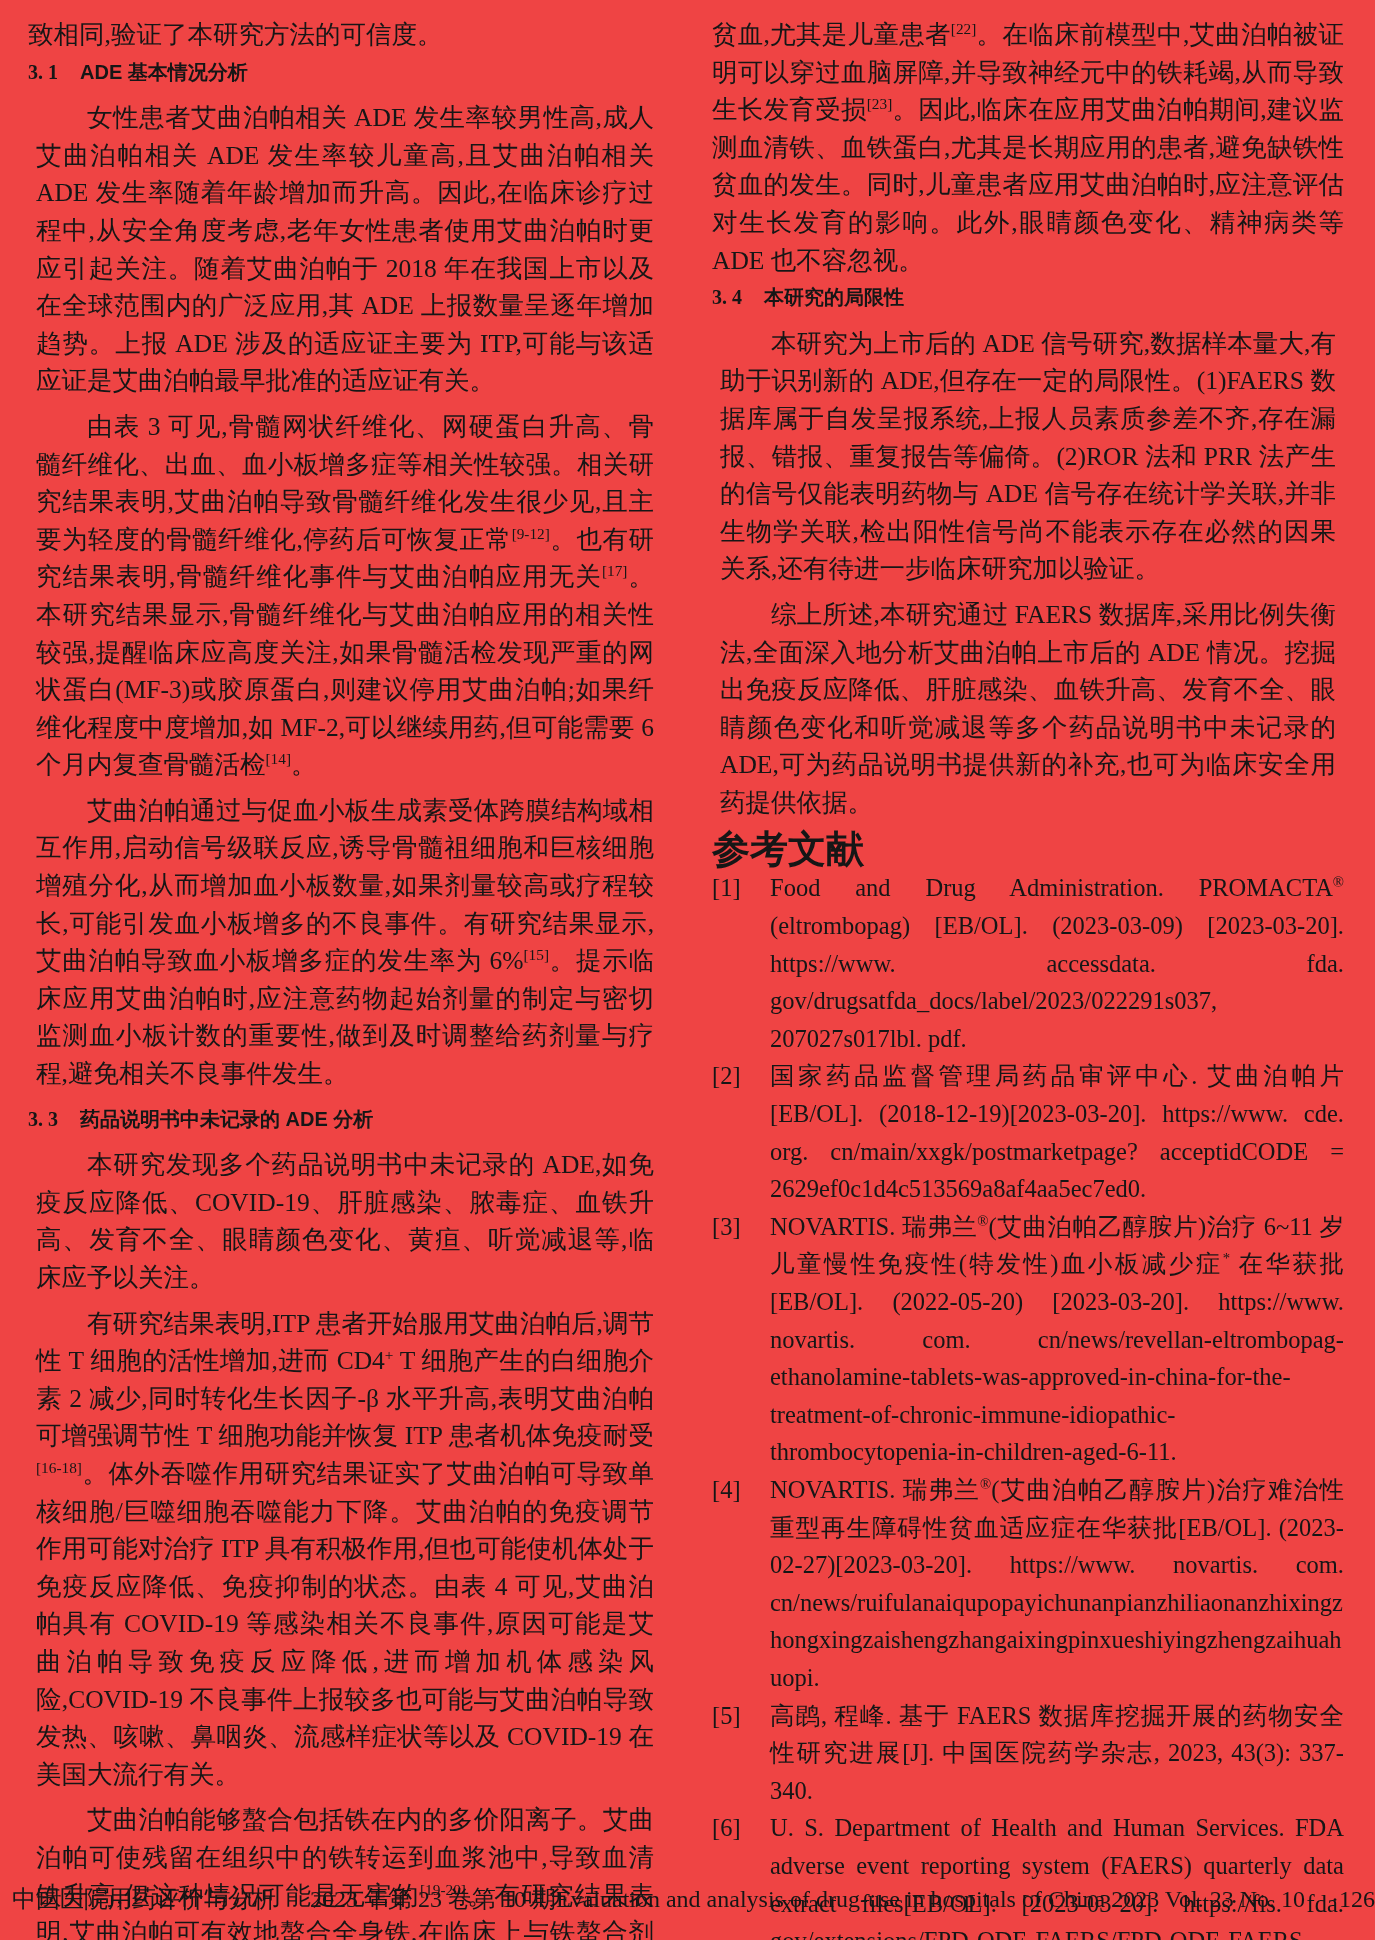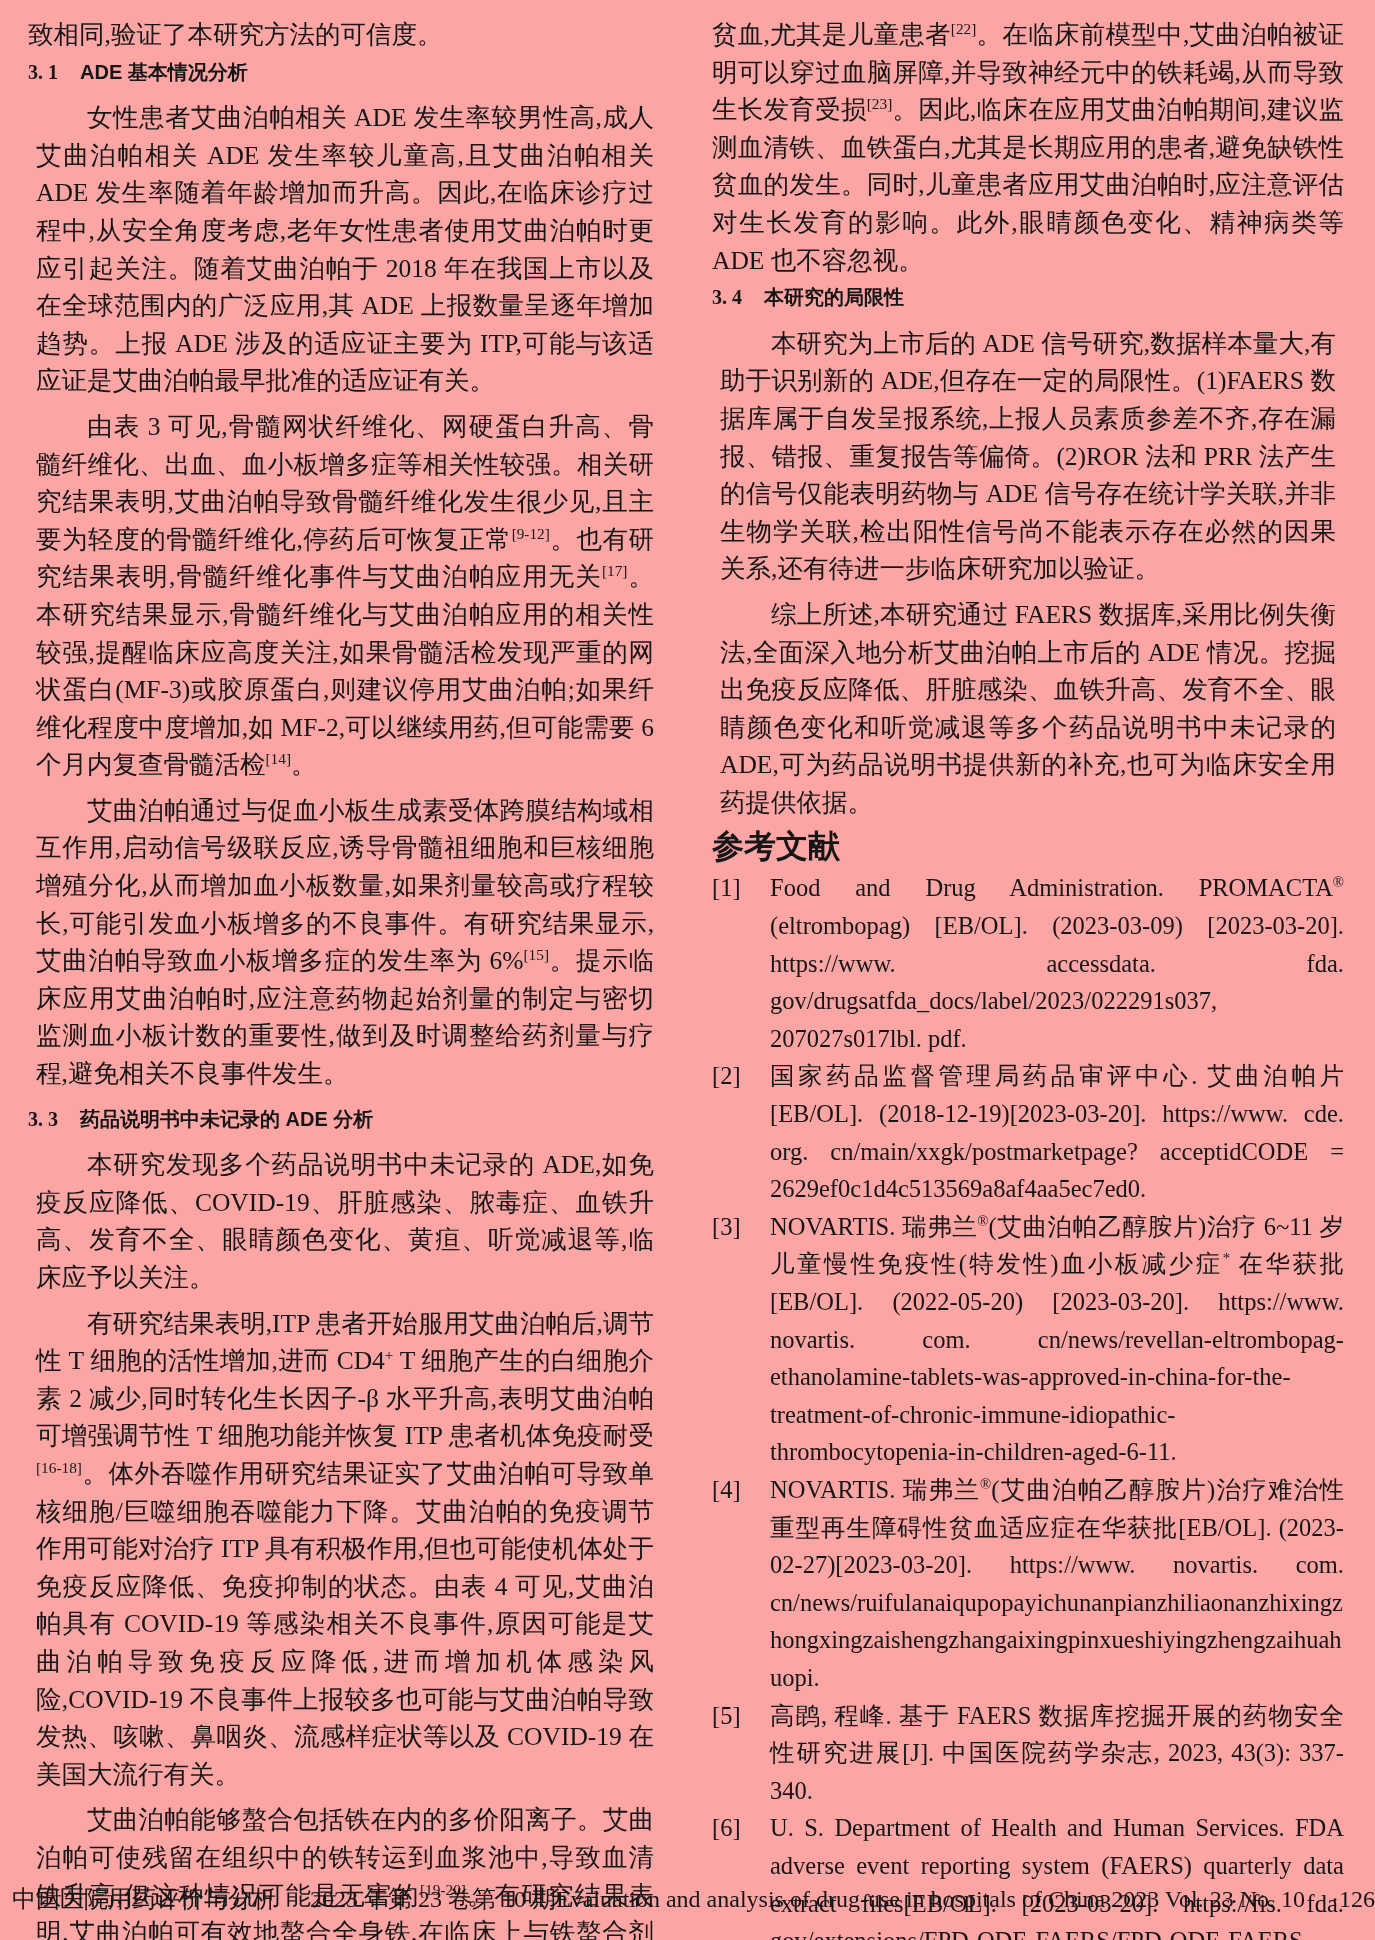--- a/index.html
+++ b/index.html
@@ -1,28 +1,28 @@
 <!DOCTYPE html>
 <html><head>
 <meta charset="utf-8">
 <style>
   html,body{margin:0;padding:0;background:#e8e8e8;}
   .page{
-    position:relative;width:1375px;height:1940px;background:#fca5a5;color:#161616;
+    position:relative;width:1375px;height:1940px;background:#ef4444;color:#161616;
     font-family:"Liberation Serif","DejaVu Serif",serif;overflow:hidden;margin:0 auto;
   }
   .col{position:absolute;top:16px;font-size:25.5px;line-height:37.6px;text-align:justify;}
   #col-left{left:28px;width:634px;}
   #col-right{left:712px;width:632px;}
   .p{margin:8px;text-indent:2em;}
   .pc{margin:0;text-indent:0;}
   sup{font-size:0.60em;line-height:0;vertical-align:super;letter-spacing:0;}
   .h{font-family:"Liberation Sans","DejaVu Sans",sans-serif;font-weight:700;font-size:20px;}
   .h .hnum{font-family:"Liberation Serif","DejaVu Serif",serif;margin-right:22px;}
-  .refh{font-family:Liberation Mono, monospace;font-weight:700;font-size:32px;line-height:40px;}
+  .refh{font-family:Liberation Sans, sans-serif;font-weight:700;font-size:38px;line-height:40px;}
   .ref{display:flex;font-size:24.5px;}
   .rlabel{flex:none;width:58px;}
   .rbody{flex:1;text-align:justify;overflow-wrap:anywhere;}
   .footer{
     position:absolute;left:12px;width:1317px;top:1882px;display:flex;
     justify-content:flex-start;align-items:baseline;font-size:24px;line-height:34px;white-space:nowrap;
   }
   .gap1{margin-left:34px;}
   .gap2{margin-left:26px;}
 </style>

